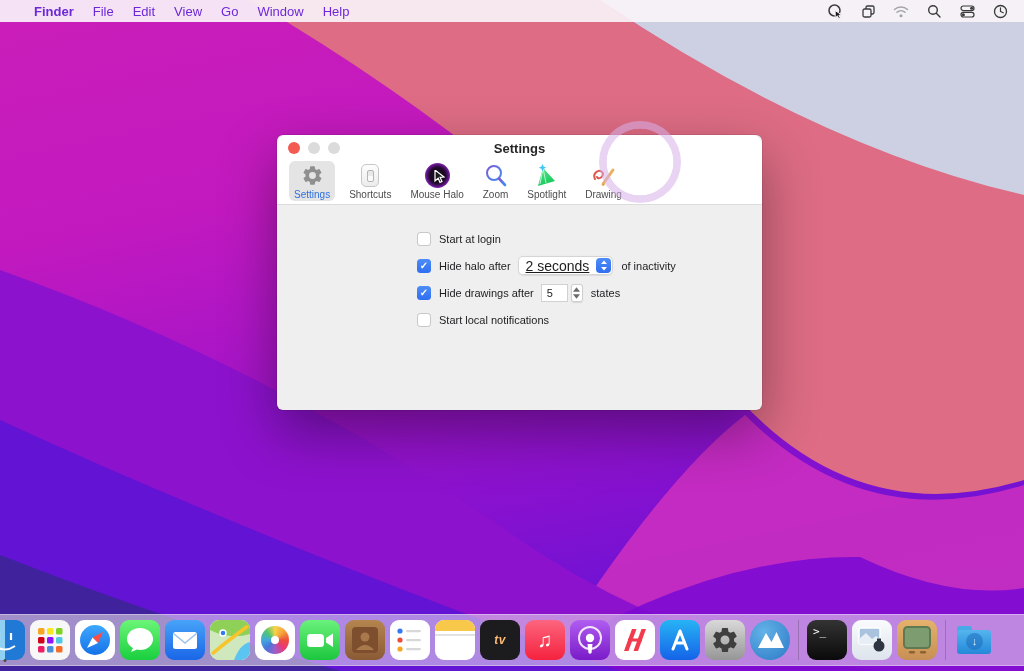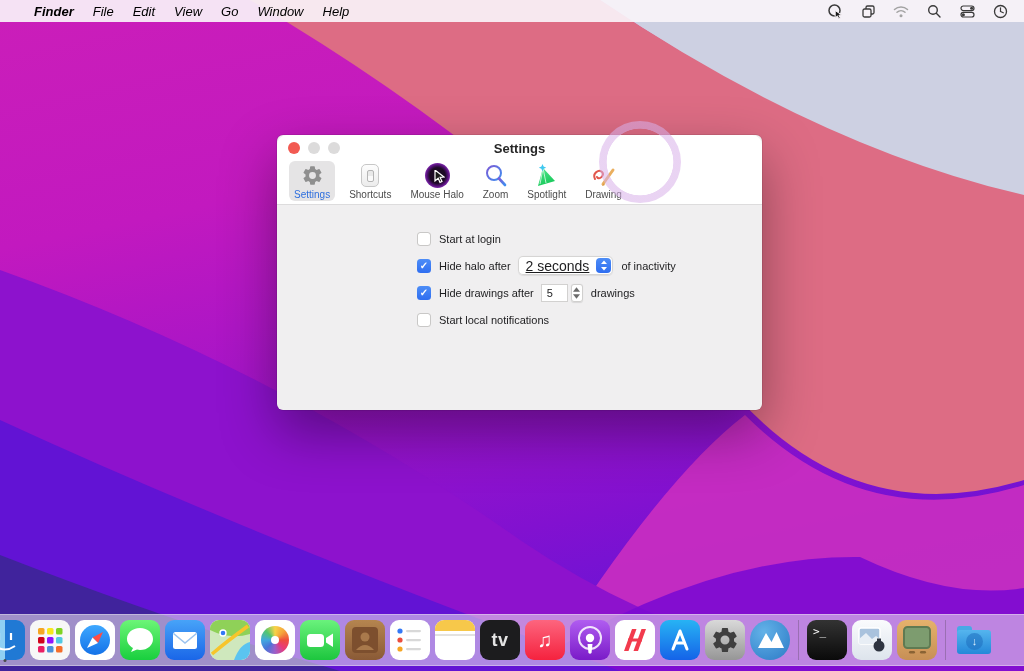--- a/index.html
+++ b/index.html
@@ -4,21 +4,21 @@
 <style>
   * { margin:0; padding:0; box-sizing:border-box; }
   html,body { width:1024px; height:671px; overflow:hidden; font-family:"Liberation Sans", sans-serif; }
   .desktop { position:absolute; inset:0; width:1024px; height:671px;
     background:linear-gradient(168deg,#cb1eb9 0%,#c219bf 28%,#a114c9 52%,#8211d0 72%,#6514d6 88%,#5a16d2 100%); }
   .desktop svg { position:absolute; inset:0; }
 
   
   .menubar { position:absolute; top:0; left:0; width:1024px; height:22px;
     background:rgba(248,243,248,0.92); display:flex; align-items:center; z-index:5;
-    font-size:13px; color:#000000;font-style:italic; }
+    font-size:13px; color:#6d28d9; }
   .mb-left { display:flex; align-items:center; gap:19px; padding-left:17px; }
   .mb-apple { font-size:14px; line-height:1; margin-right:-2px; }
   .mb-item { cursor:default; }
   .mb-item.bold { font-weight:bold; }
   .mb-right { margin-left:auto; display:flex; align-items:center; gap:17px; padding-right:16px; }
   .mb-ic { width:16px; height:16px; display:flex; align-items:center; justify-content:center; }
 
   
   .window { position:absolute; left:277px; top:135px; width:485px; height:275px;
     border-radius:6px; background:#f0eff0; z-index:10;
@@ -103,21 +103,21 @@
   .pinwheel { width:28px; height:28px; border-radius:50%;
     background:conic-gradient(#f8d348,#f5a33b,#ef4d3c,#e83a7a,#9c5fc9,#4a74d8,#42a8e0,#53c66e,#f8d348); position:relative; }
   .pinwheel::after { content:""; position:absolute; inset:10px; border-radius:50%; background:#fff; }
   .ic-facetime { background:linear-gradient(#6af27c,#1dc63e); }
   .ic-contacts { background:linear-gradient(#b5854f,#8a5a36); }
   .ic-reminders { background:#fff; }
   .ic-notes { background:#fff; }
   .notes-band { position:absolute; top:0; left:0; right:0; height:11px; background:#f7c84a; }
   .notes-line { position:absolute; top:14px; left:0; right:0; height:1.5px; background:#e3e2e0; }
   .ic-tv { background:#1c1c1e; display:flex; align-items:center; justify-content:center;
-    color:#e5e5e5; font-size:18px; font-weight:bold; letter-spacing:0.5px; }
+    color:#fdba74; font-size:12px; font-weight:bold; letter-spacing:0.5px;font-style:italic; }
   .ic-music { background:linear-gradient(#fd657e,#f5223e); display:flex; align-items:center;
     justify-content:center; color:#fff; font-size:20px; }
   .ic-podcasts { background:linear-gradient(#b express,#7a1bc8); }
   .ic-podcasts { background:linear-gradient(#b05df0,#7a1bc8); }
   .ic-news { background:#fff; }
   .ic-appstore { background:linear-gradient(#27b3f4,#1563e8); }
   .ic-sysprefs { background:linear-gradient(#d9d9d9,#969696); display:flex; align-items:center; justify-content:center; }
   .ic-mountain { background:radial-gradient(circle at 35% 30%,#63b2e8,#2c7ac6); }
   .ic-terminal { background:linear-gradient(#333,#0a0a0a); color:#fff;
     font-family:"DejaVu Sans Mono",monospace; font-size:11px; padding:5px 0 0 6px; }
@@ -307,21 +307,21 @@
       <span>Hide drawings after</span>
       <input class="numfield" value="5" style="">
       <span class="numstep">
         <svg width="7" height="5" viewBox="0 0 8 5">
             <path d="M4 0 L8 5 H0 Z" fill="#6b6b6b"></path>
           </svg>
         <svg width="7" height="5" viewBox="0 0 8 5">
             <path d="M4 5 L0 0 H8 Z" fill="#6b6b6b"></path>
           </svg>
       </span>
-      <span class="suffix">drawings</span>
+      <span class="suffix">states</span>
     </div>
     <div class="row">
       <span class="cb"></span>
       <span>Start local notifications</span>
     </div>
   </div>
 </div>
 
 <div class="halo"></div>
 

